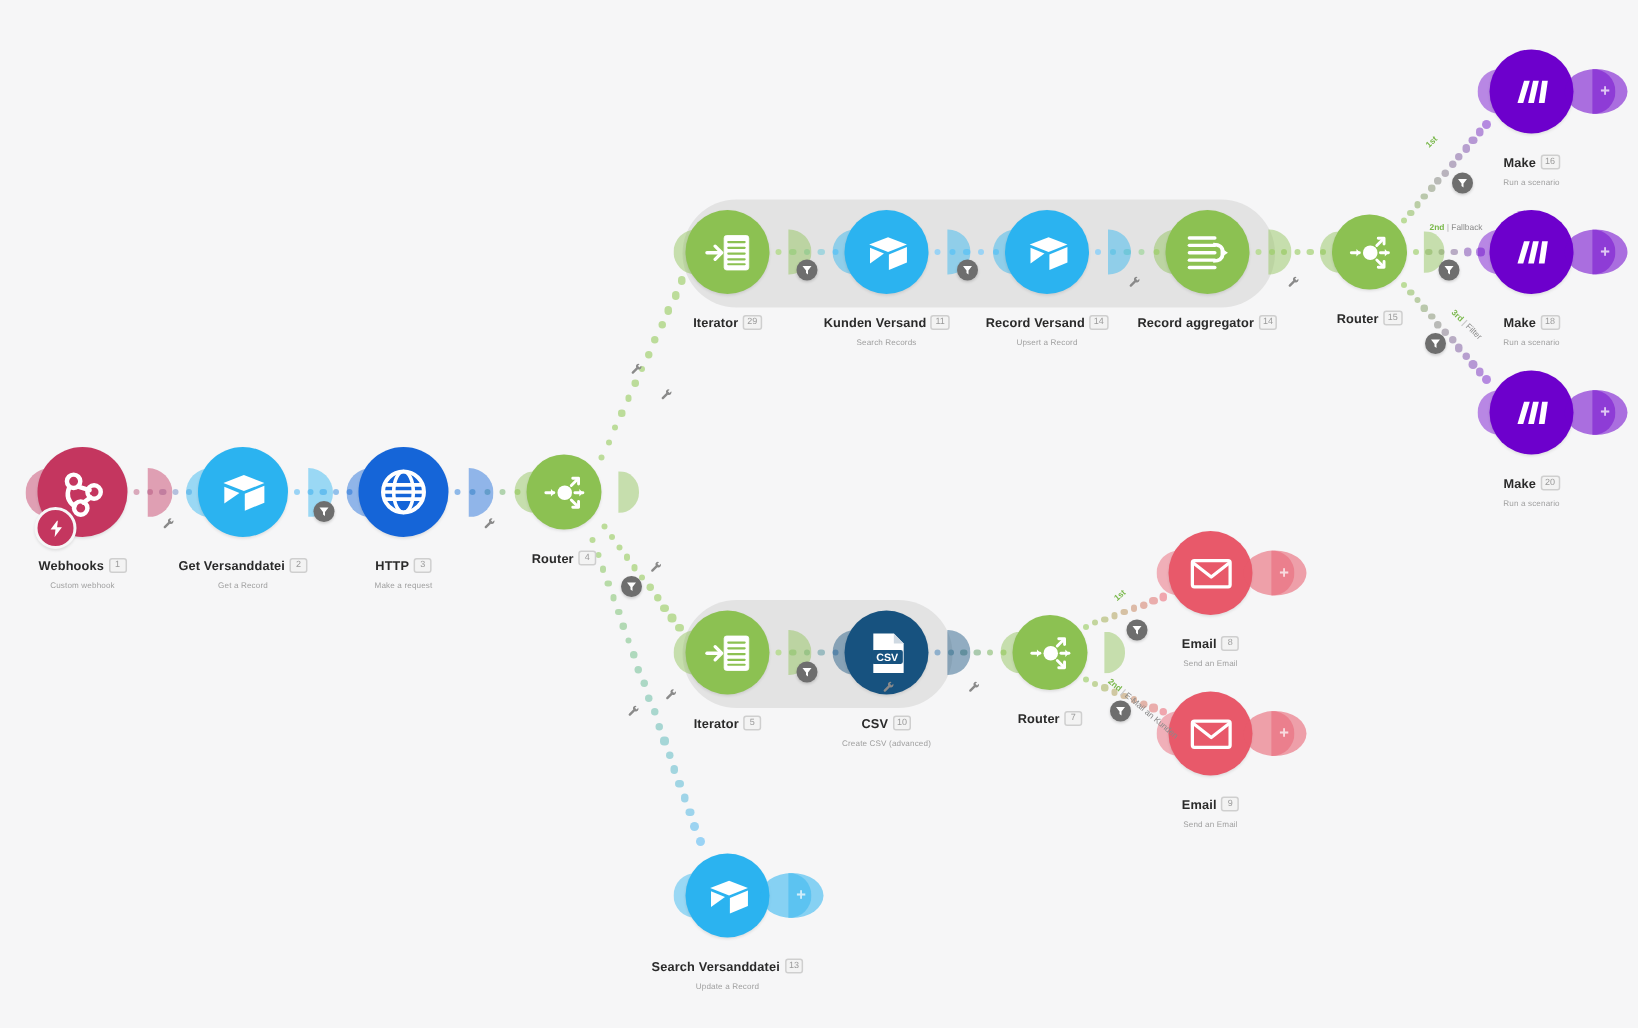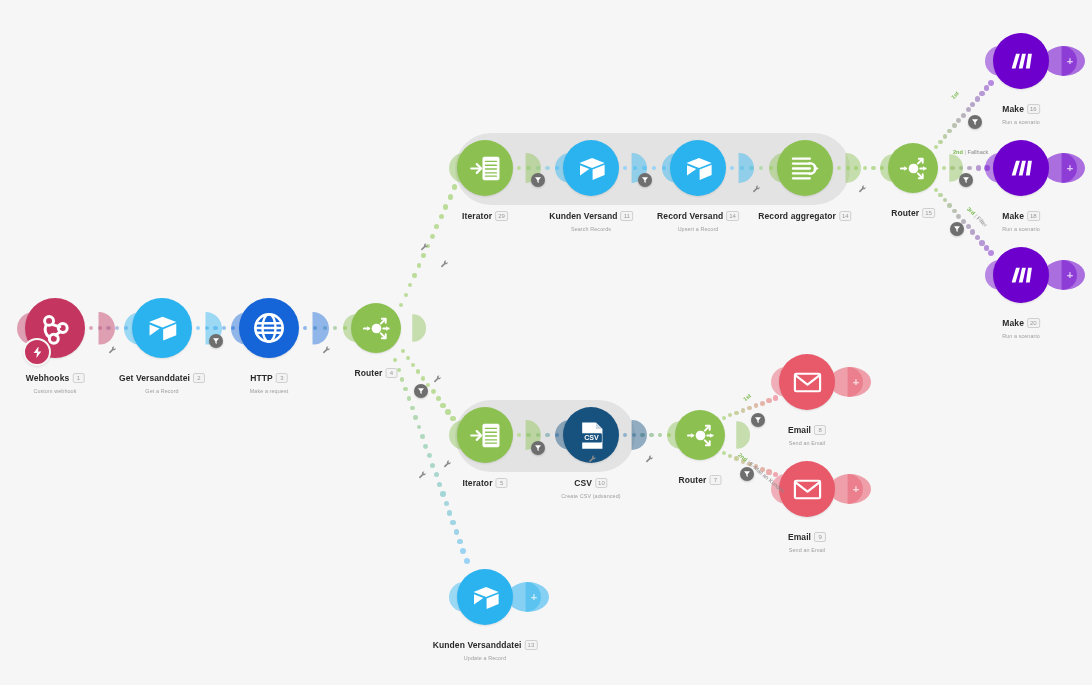--- a/index.html
+++ b/index.html
@@ -478,21 +478,21 @@
       <div class="stub l" style="left:449px;top:581.6px;width:30.800000000000004px;height:30.800000000000004px;background:#2bb3f0;"></div>
       <div class="stub r" style="left:510.2px;top:581.6px;width:30.800000000000004px;height:30.800000000000004px;background:#2bb3f0;"></div>
       <div class="bubble" style="left:457px;top:569px;width:56px;height:56px;background:#2bb3f0;">
         <svg width="35" height="35" viewBox="0 0 64 64" fill="#fff">
         <path d="M10 22 L33 13 L56 22 L33 31 Z"></path>
         <path d="M34 34 L56 25 L56 44 L34 53 Z"></path>
         <path d="M10 25 L31 34 L31 53 L10 44 Z" opacity="0"></path>
         <path d="M11 26 L28 33 L11 45 Z"></path>
       </svg>
       </div>
-      <div class="label" style="left:485px;top:635px;"><span class="title">Kunden Versanddatei</span><span class="badge">13</span><span class="sub">Update a Record</span></div>
+      <div class="label" style="left:485px;top:635px;"><span class="title">Search Versanddatei</span><span class="badge">13</span><span class="sub">Update a Record</span></div>
     </div>
     <div class="plus-stub" style="left: 1043px; top: 46px; width: 30px; height: 30px; background: rgb(109, 0, 204); padding-left: 12px;">+</div>
     <div class="plus-stub" style="left: 1043px; top: 153px; width: 30px; height: 30px; background: rgb(109, 0, 204); padding-left: 12px;">+</div>
     <div class="plus-stub" style="left: 1043px; top: 260px; width: 30px; height: 30px; background: rgb(109, 0, 204); padding-left: 12px;">+</div>
     <div class="plus-stub" style="left: 829px; top: 367px; width: 30px; height: 30px; background: rgb(232, 89, 106); padding-left: 12px;">+</div>
     <div class="plus-stub" style="left: 829px; top: 474px; width: 30px; height: 30px; background: rgb(232, 89, 106); padding-left: 12px;">+</div>
     <div class="plus-stub" style="left: 507px; top: 582px; width: 30px; height: 30px; background: rgb(43, 179, 240); padding-left: 12px;">+</div>
     <div class="link-badge" style="left:531px;top:173px;">
       <svg width="8" height="8" viewBox="0 0 24 24" fill="#fff">
         <path d="M3 4 H21 L14 13 V21 L10 18 V13 Z"></path>

